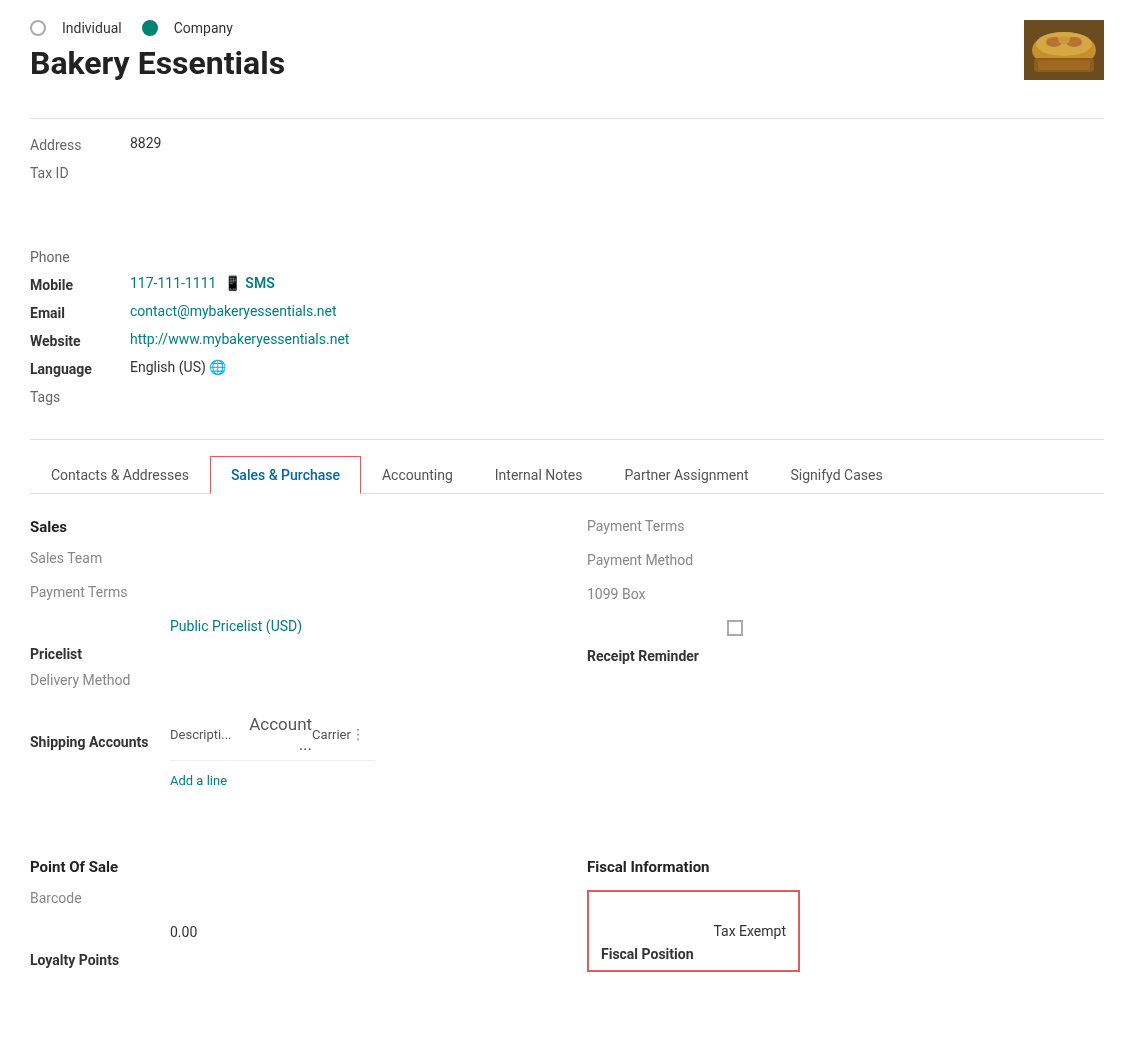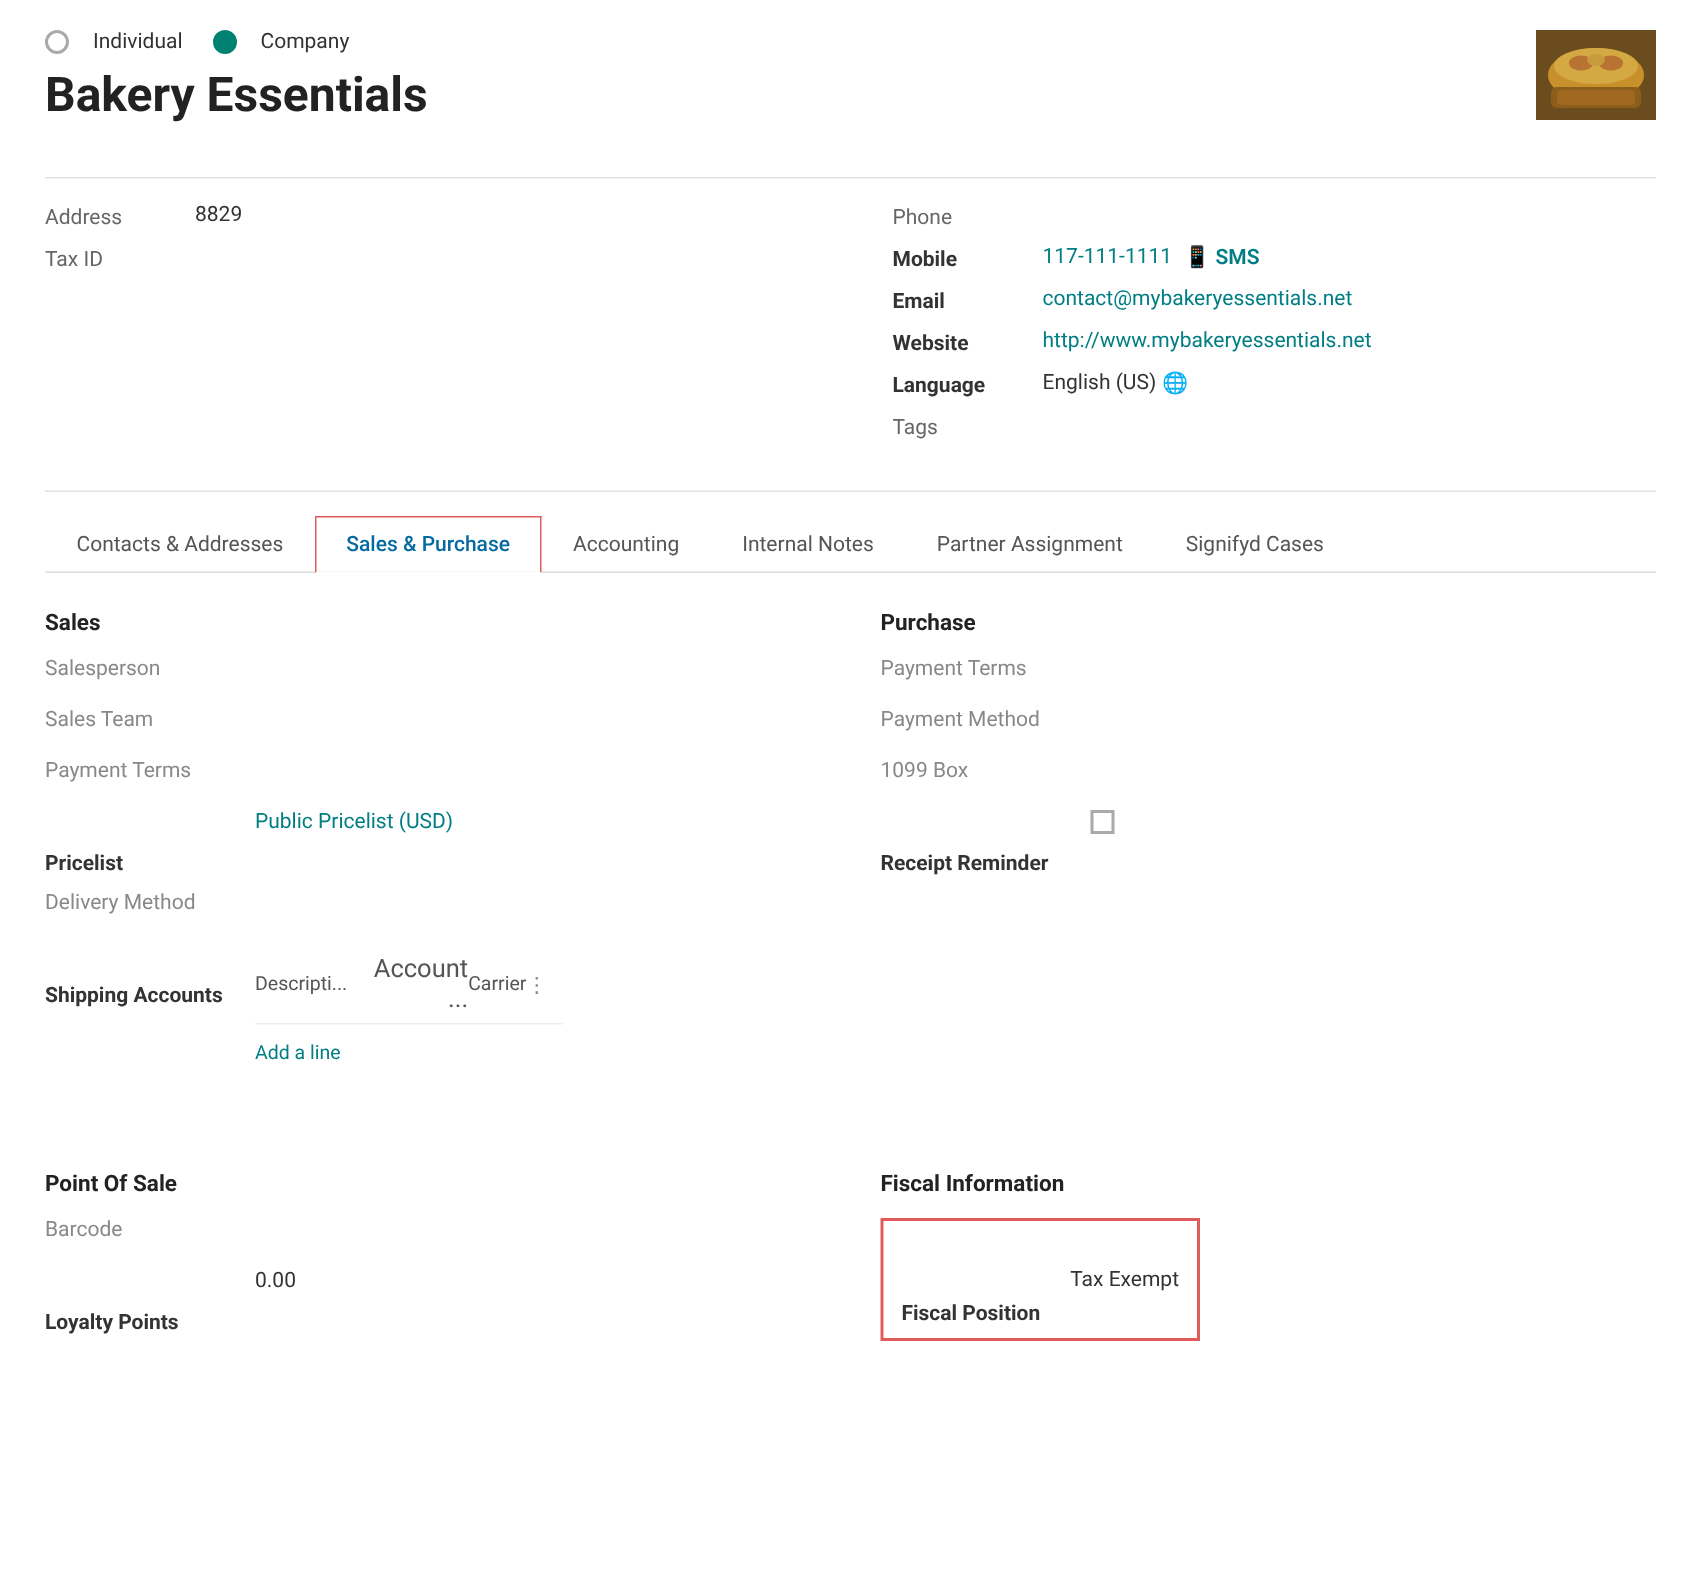--- a/index.html
+++ b/index.html
@@ -18,21 +18,21 @@
     
     .header-row { display: flex; justify-content: space-between; align-items: flex-start; }
     .company-image-placeholder {
       width: 80px; height: 60px;
       background: linear-gradient(135deg, #8B6914 0%, #c8902a 30%, #8B6914 60%, #5a3e0a 100%);
       position: relative; overflow: hidden;
     }
     .bread-svg { width: 80px; height: 60px; }
 
     
-    .form-section { display: flex; gap: 56px; margin-bottom: 24px; }
+    .form-section { display: flex; gap: 56px; margin-bottom: 24px; flex-direction: column; }
     .form-left { flex: 1; }
     .form-right { flex: 1; }
 
     .field-row { display: flex; align-items: flex-start; margin-bottom: 10px; }
     .field-label { color: #666; min-width: 100px; padding-right: 16px; padding-top: 2px; }
     .field-label.bold { font-weight: 700; color: #333; }
     .field-value { color: #333; }
     .field-value.link { color: #017e84; cursor: pointer; }
 
     .address-block { margin-left: 116px; color: #333; line-height: 1.6; margin-bottom: 10px; }
@@ -206,24 +206,20 @@
     <div class="tab">
       <span>Signifyd Cases</span>
     </div>
   </div>
 
   <div class="content-area">
 
     <div class="content-left">
       <div class="section-title">Sales</div>
 
-      <div class="content-field-row">
-        <span class="content-label">Salesperson</span>
-        <span class="content-value"></span>
-      </div>
       <div class="content-field-row">
         <span class="content-label">Sales Team</span>
         <span class="content-value"></span>
       </div>
       <div class="content-field-row">
         <span class="content-label">Payment Terms</span>
         <span class="content-value"></span>
       </div>
       <div class="content-field-row">
         <span class="content-label bold">Pricelist</span>
@@ -243,21 +239,20 @@
             <span class="col-menu">⋮</span>
           </div>
           <div>
             <span class="add-line">Add a line</span>
           </div>
         </div>
       </div>
     </div>
 
     <div class="content-right">
-      <div class="section-title">Purchase</div>
 
       <div class="content-field-row">
         <span class="content-label">Payment Terms</span>
         <span class="content-value"></span>
       </div>
       <div class="content-field-row">
         <span class="content-label">Payment Method</span>
         <span class="content-value"></span>
       </div>
       <div class="content-field-row">

